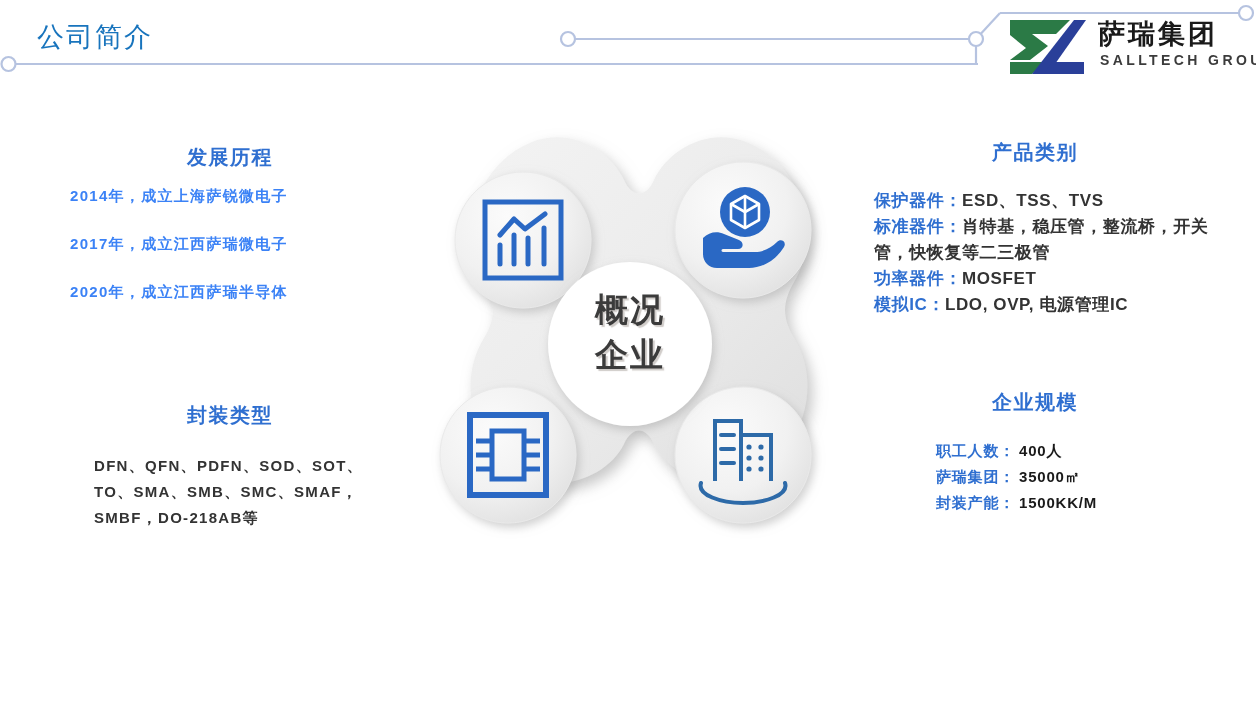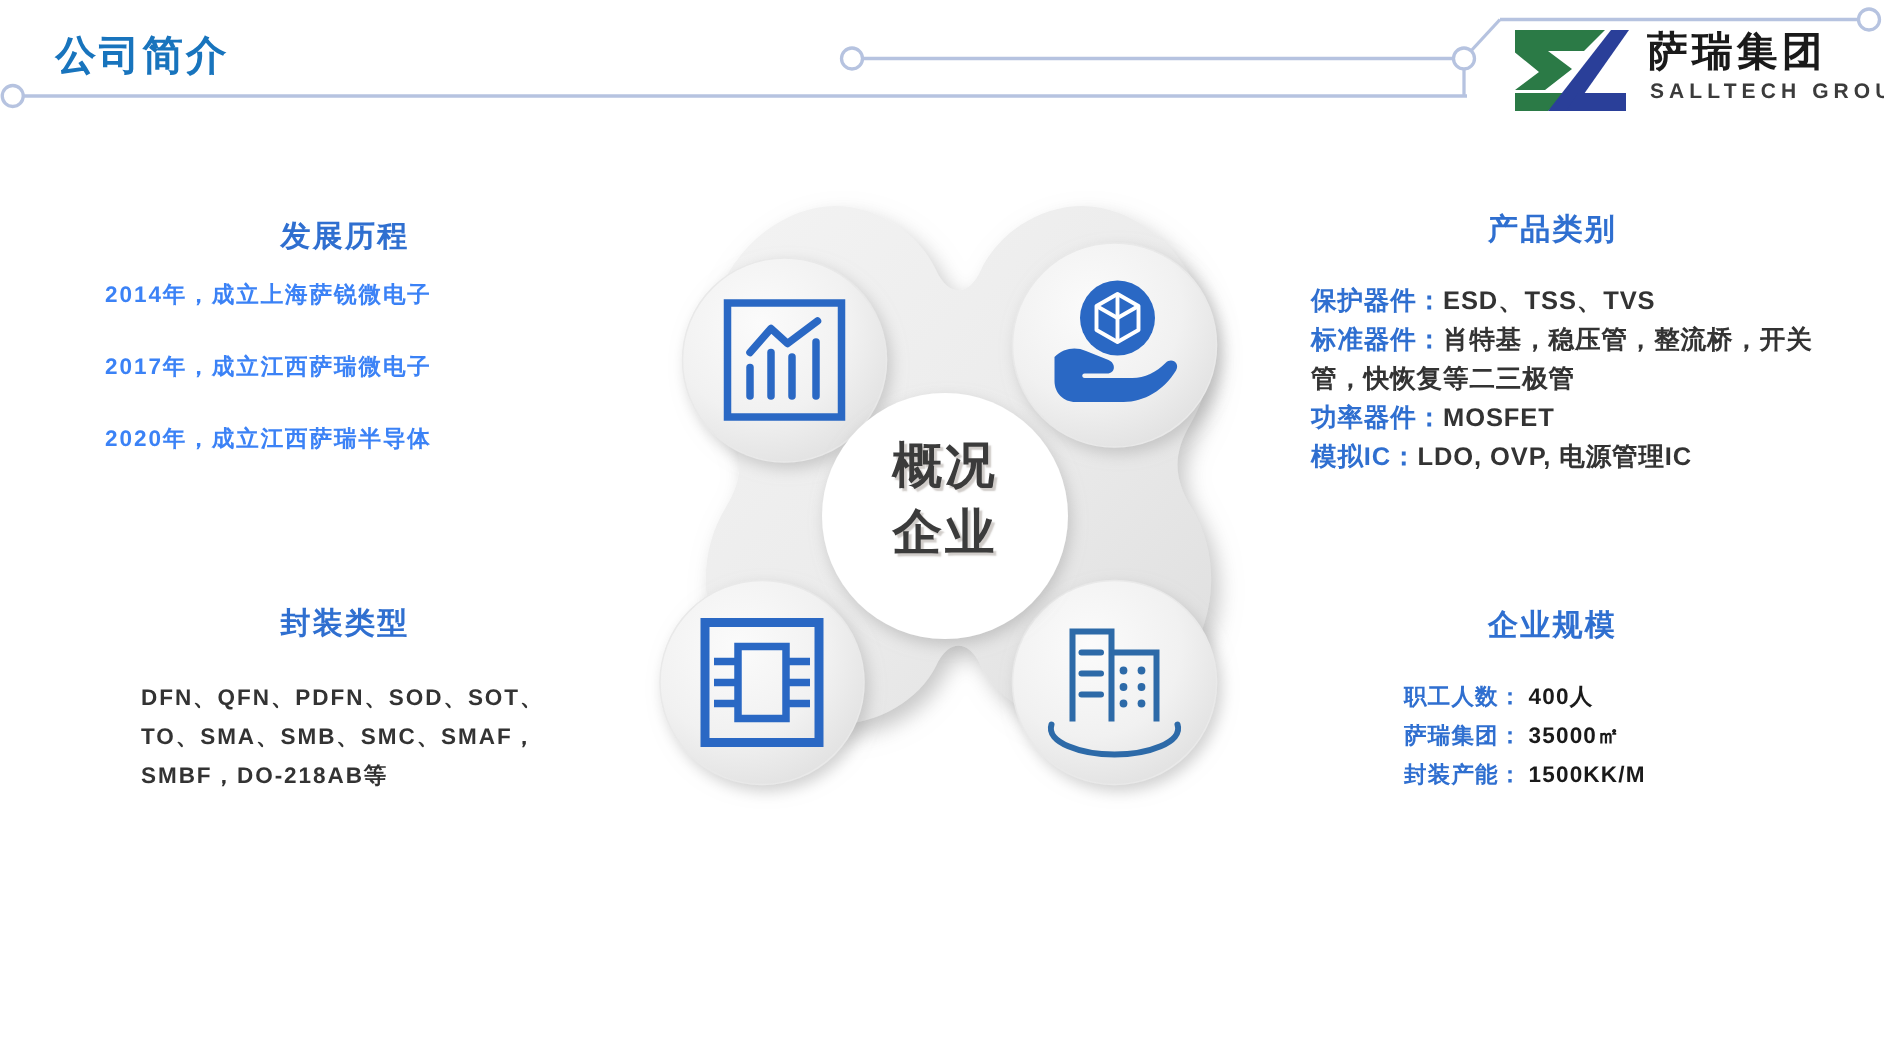--- a/index.html
+++ b/index.html
@@ -33,21 +33,21 @@
     left: 0; top: 0;
     width: 1256px;
     height: 96px;
     pointer-events: none;
   }
   .page-title {
     position: absolute;
     left: 37px;
     top: 19px;
     font-size: 27px;
-    font-weight: bold;
+    font-weight: normal;
     color: #1874bd;
     letter-spacing: 2px;
     white-space: nowrap;
   }
   .logo-wrap {
     position: absolute;
     left: 1008px;
     top: 14px;
     width: 236px;
     height: 64px;
@@ -125,21 +125,21 @@
     font-size: 17px;
     line-height: 26px;
     letter-spacing: 0.6px;
     color: #333333;
     font-weight: bold;
     padding-left: 14px;
   }
   .kw { color: #2f6fd0; font-weight: bold; }
 
   
-  #block-scale { left: 860px; top: 403px; width: 350px; }
+  #block-scale { left: 860px; top: 389px; width: 350px; }
   #block-scale .col-heading { margin-bottom: 22px; }
   .scale-row {
     display: flex;
     align-items: baseline;
     justify-content: flex-start;
     font-size: 15px;
     font-weight: bold;
     line-height: 26px;
     padding-left: 76px;
     letter-spacing: 0.8px;

